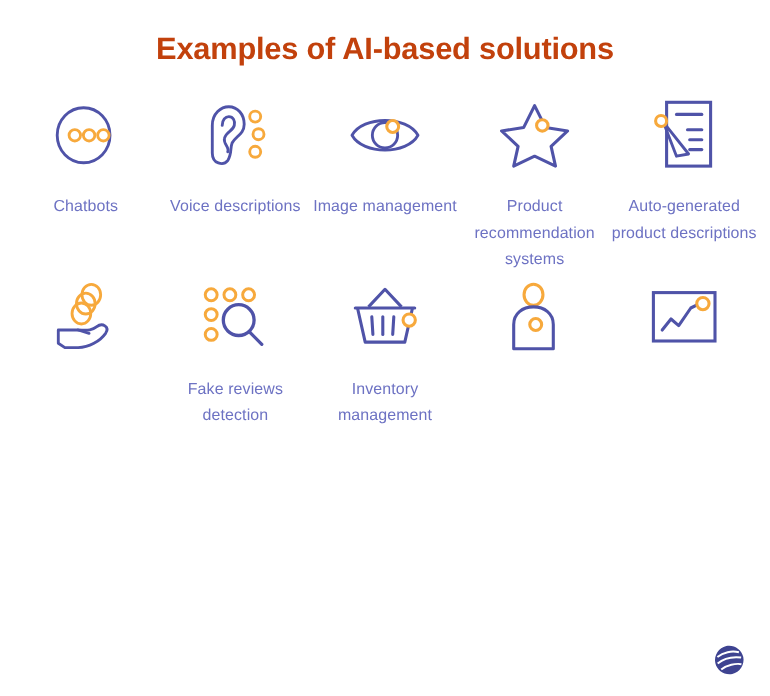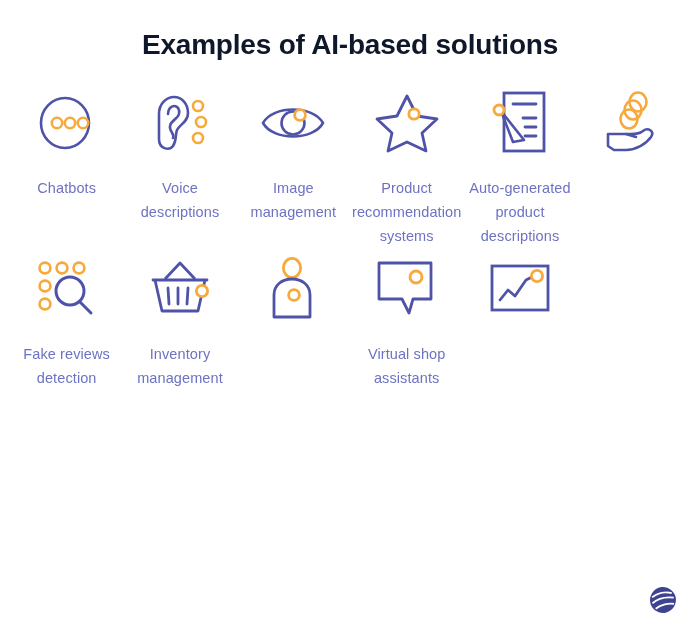--- a/index.html
+++ b/index.html
@@ -17,32 +17,32 @@
   }
   .infographic {
     width: 700px;
     height: 633px;
     position: relative;
     background: #ffffff;
     box-sizing: border-box;
   }
   .title {
     text-align: center;
-    color: #0f172a;
+    color: #c2410c;
     font-size: 28px;
     font-weight: bold;
     letter-spacing: -0.2px;
     margin: 0;
     padding-top: 28px;
     line-height: 1.2;
   }
   .grid {
     margin-top: 22px;
     display: grid;
-    grid-template-columns: repeat(6, 1fr);
+    grid-template-columns: repeat(5, 1fr);
     grid-template-rows: 166px 166px 150px;
     padding: 0 10px;
     box-sizing: border-box;
   }
   .cell {
     display: flex;
     flex-direction: column;
     align-items: center;
   }
   .icon-wrap {
@@ -191,29 +191,20 @@
     <div class="cell">
       <div class="icon-wrap">
         <svg width="54" height="64" viewBox="0 0 54 64" fill="none">
           <ellipse cx="26" cy="11" rx="8.6" ry="9.6" class="orange" stroke-width="2.8" fill="none"></ellipse>
           <path d="M8 60 L8 38 C8 28, 16 22, 26 22 C36 22, 44 28, 44 38 L44 60 Z" class="purple" stroke-width="2.8" stroke-linejoin="round" fill="none"></path>
           <circle cx="28" cy="38" r="5.4" class="orange" stroke-width="2.8" fill="#ffffff"></circle>
         </svg>
       </div>
     </div>
 
-    <div class="cell">
-      <div class="icon-wrap">
-        <svg width="64" height="60" viewBox="0 0 64 60" fill="none">
-          <path d="M4 4 L56 4 L56 40 L38 40 L34 54 L27 40 L4 40 Z" class="purple" stroke-width="2.8" stroke-linejoin="round" fill="none"></path>
-          <circle cx="41" cy="18" r="6" class="orange" stroke-width="2.8" fill="none"></circle>
-        </svg>
-      </div>
-      <div class="label">Virtual shop assistants</div>
-    </div>
 
     <div class="cell">
       <div class="icon-wrap">
         <svg width="64" height="54" viewBox="0 0 64 54" fill="none">
           <rect x="4" y="4" width="56" height="44" class="purple" stroke-width="2.8"></rect>
           <path d="M12 38 L20 28 L27 34 L38 18 L46 14" class="purple" stroke-width="2.8" stroke-linejoin="round" stroke-linecap="round" fill="none"></path>
           <circle cx="49" cy="14" r="5.6" class="orange" stroke-width="2.8" fill="#ffffff"></circle>
         </svg>
       </div>
     </div>

